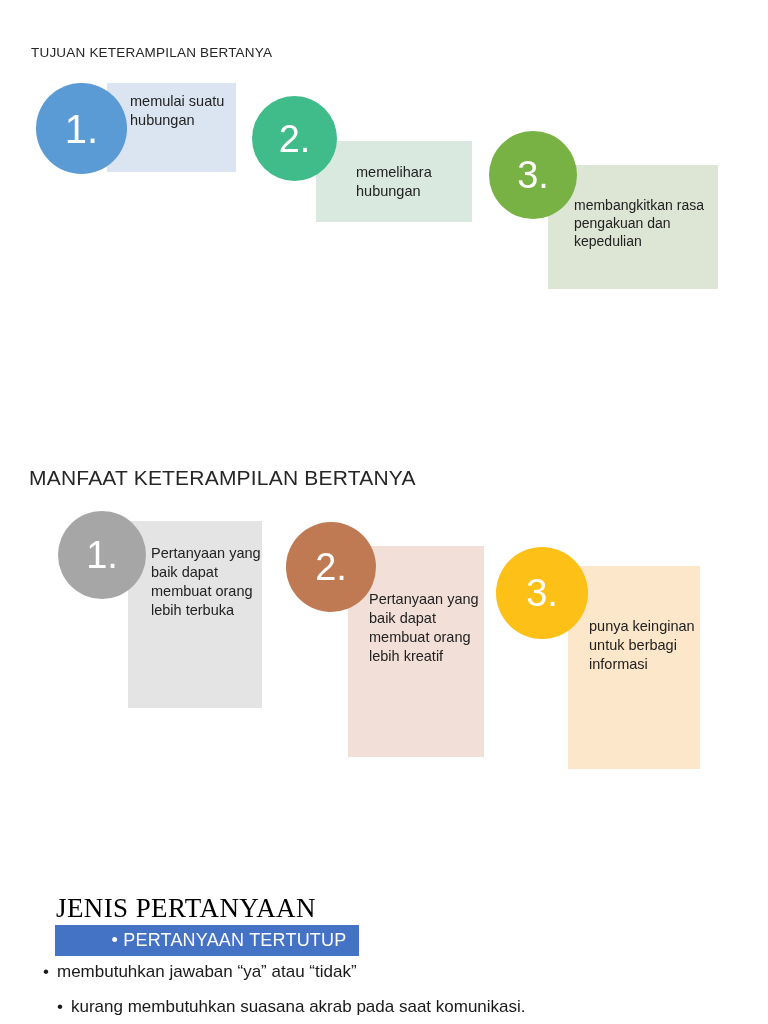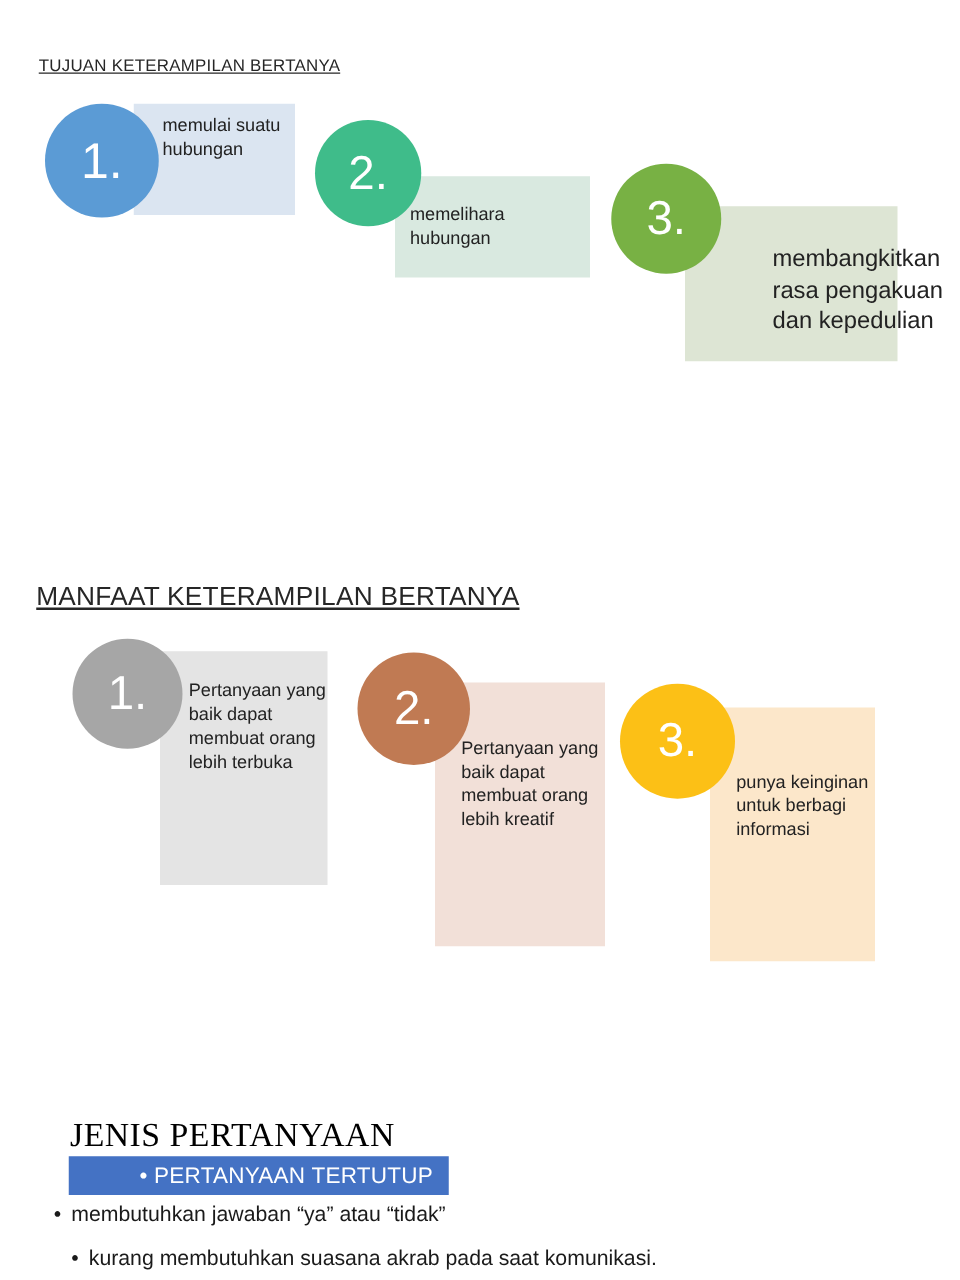--- a/index.html
+++ b/index.html
@@ -18,21 +18,20 @@
   }
 
   
   .section-heading {
     position: absolute;
     color: #262626;
     font-family: "Liberation Sans", sans-serif;
     font-weight: 400;
     letter-spacing: 0.2px;
     white-space: nowrap;
-    text-decoration: underline;
   }
   #heading-tujuan { left: 31px; top: 45px; font-size: 13.5px; }
   #heading-manfaat { left: 29px; top: 466px; font-size: 21px; }
 
   
   .step-box {
     position: absolute;
   }
   .step-text {
     position: absolute;
@@ -53,22 +52,22 @@
     justify-content: center;
     line-height: 1;
   }
 
   
   #box-t1 { left: 107px; top: 83px;  width: 129px; height: 89px;  background: #dbe5f1; }
   #box-t2 { left: 316px; top: 141px; width: 156px; height: 81px;  background: #d9e9e0; }
   #box-t3 { left: 548px; top: 165px; width: 170px; height: 124px; background: #dde5d4; }
 
   #txt-t1 { left: 130px; top: 92px;  width: 110px; font-size: 14.5px; }
-  #txt-t2 { left: 328px; top: 163px; width: 130px; font-size: 14.5px; }
-  #txt-t3 { left: 574px; top: 196px; width: 150px; font-size: 19px; margin-left: 44px; }
+  #txt-t2 { left: 356px; top: 163px; width: 130px; font-size: 14.5px; }
+  #txt-t3 { left: 574px; top: 196px; width: 150px; font-size: 14px; }
 
   #circ-t1 { left: 36px;  top: 83px;  width: 91px; height: 91px; background: #5b9bd5; font-size: 40px; }
   #circ-t2 { left: 252px; top: 96px;  width: 85px; height: 85px; background: #3fbc8a; font-size: 38px; }
   #circ-t3 { left: 489px; top: 131px; width: 88px; height: 88px; background: #78b144; font-size: 38px; }
 
   
   #box-m1 { left: 128px; top: 521px; width: 134px; height: 187px; background: #e4e4e4; }
   #box-m2 { left: 348px; top: 546px; width: 136px; height: 211px; background: #f2e0d8; }
   #box-m3 { left: 568px; top: 566px; width: 132px; height: 203px; background: #fce7ca; }
 

